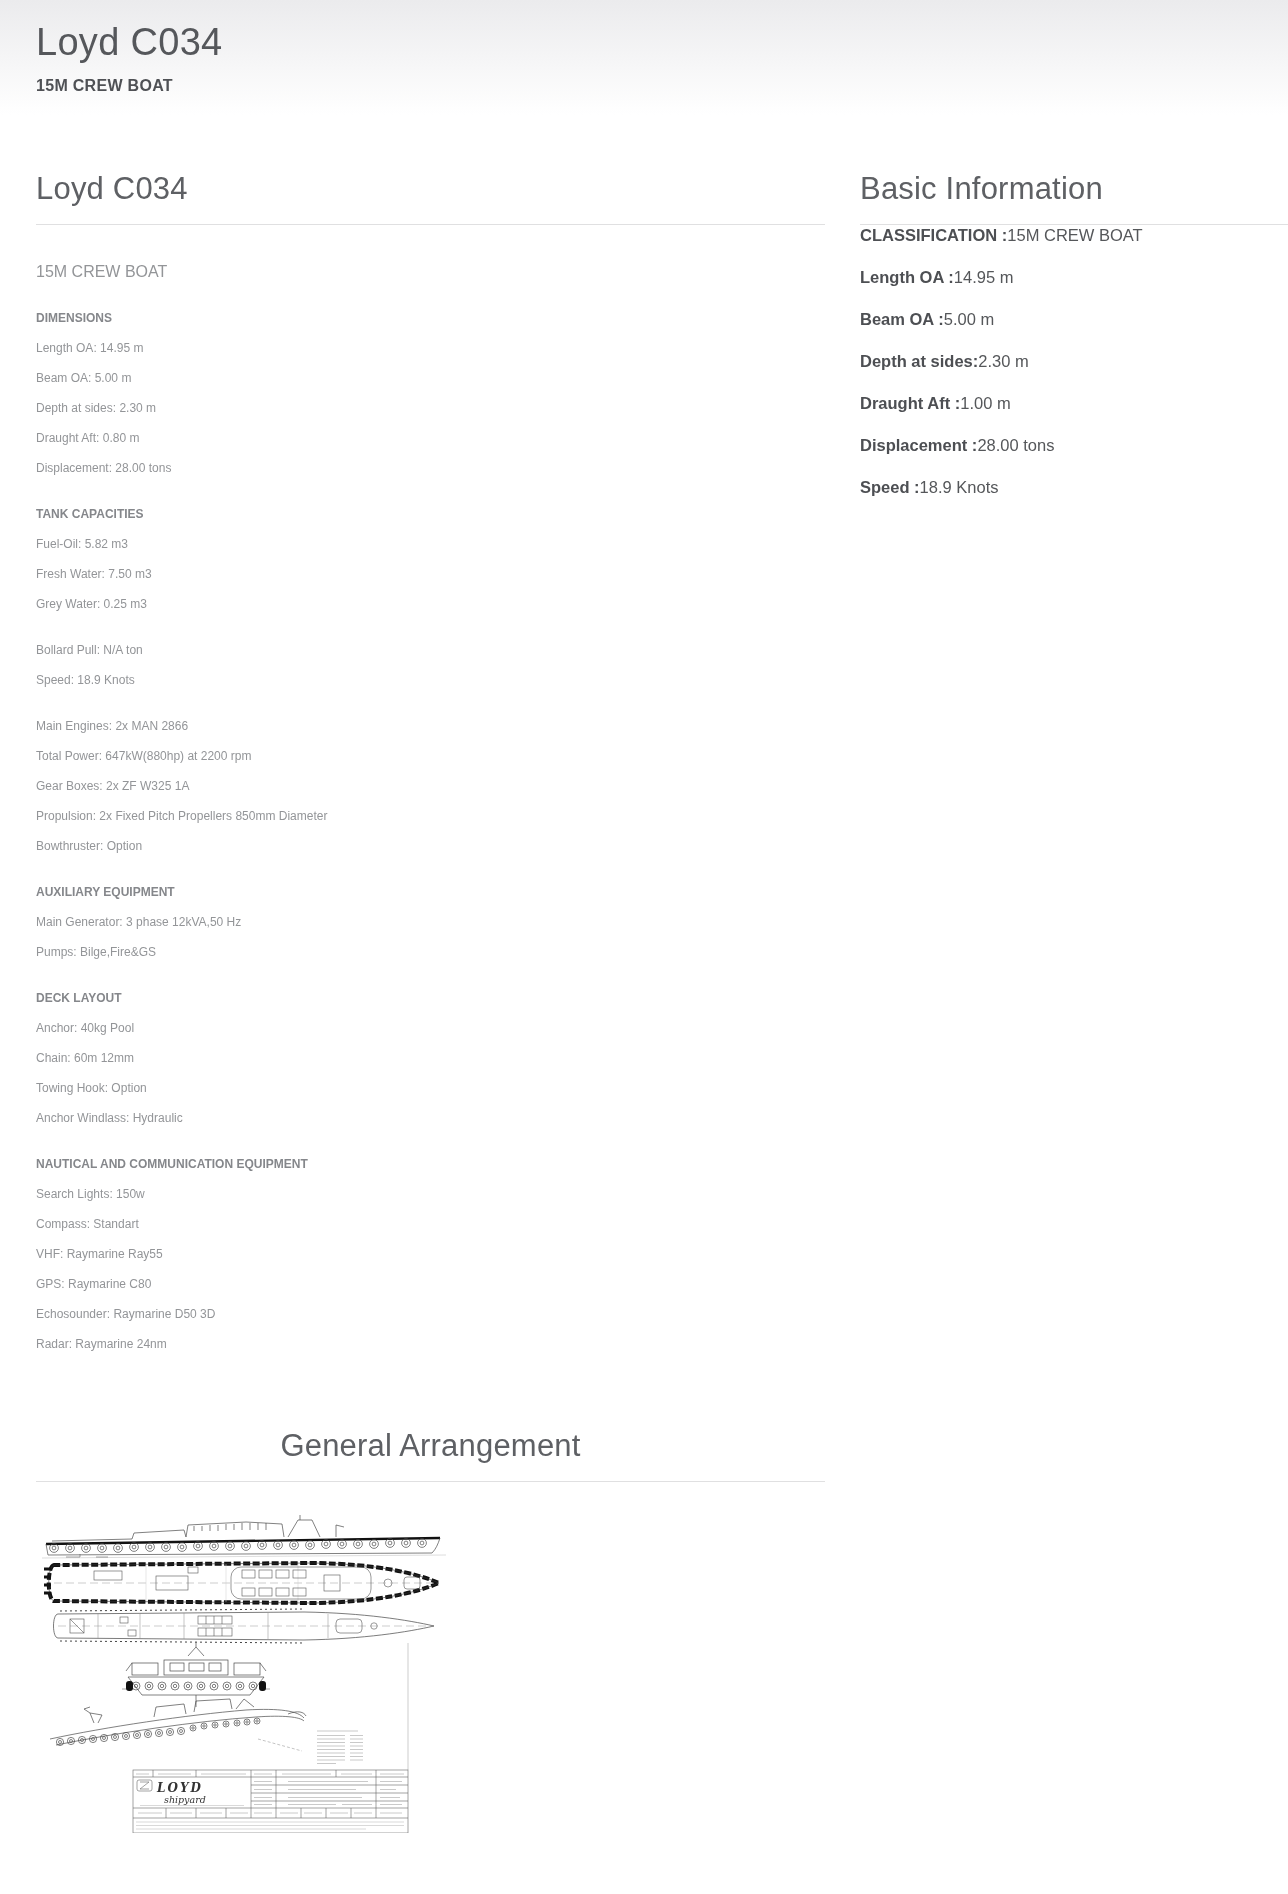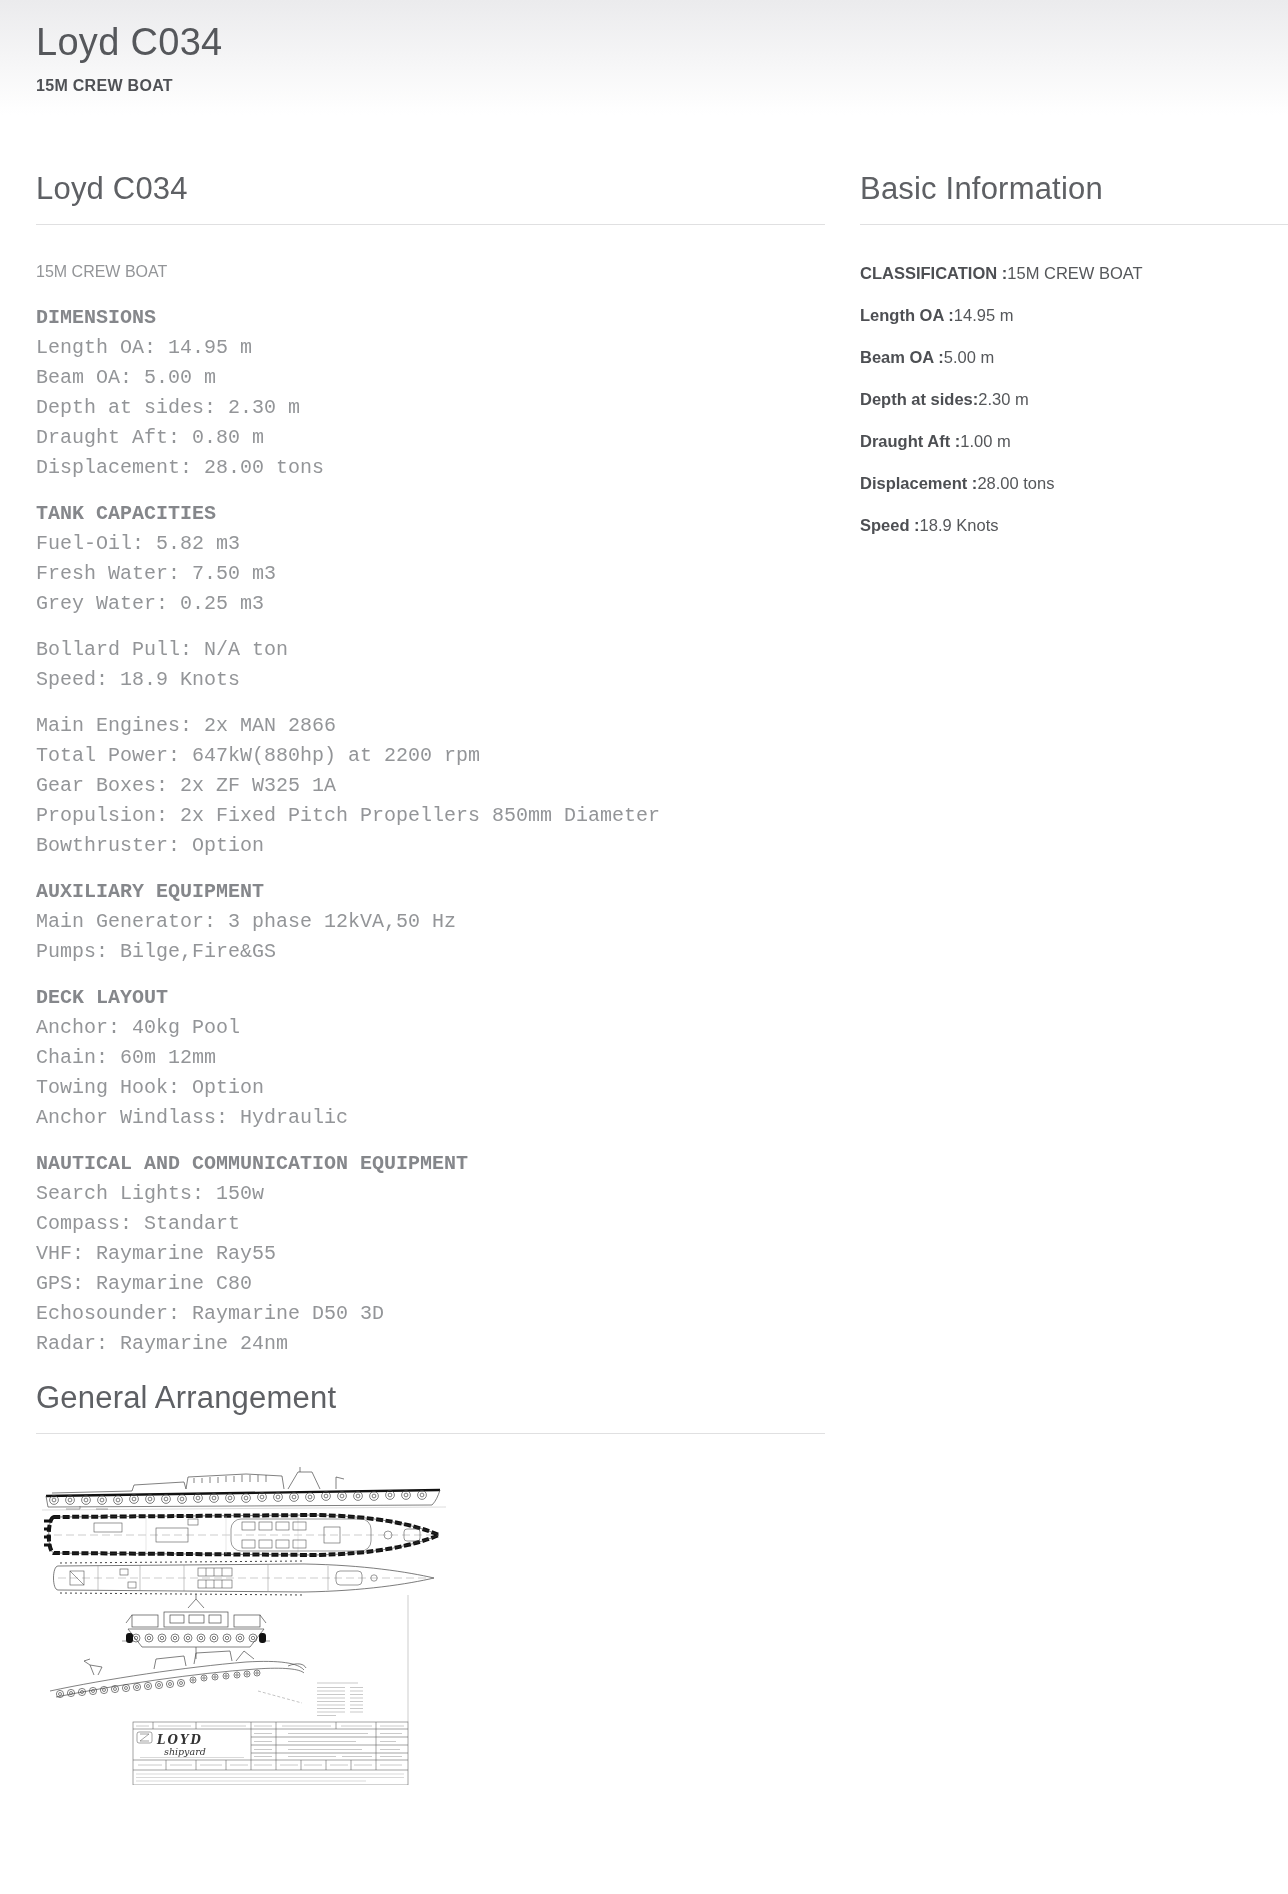--- a/index.html
+++ b/index.html
@@ -20,26 +20,26 @@
   .page-subtitle {
     margin-top:13px; font-size:16px; font-weight:700; color:#4f5155; letter-spacing:0.3px;
   }
   .content { display:flex; padding-left:36px; }
   .col-main { width:789px; flex:none; }
   .col-side { flex:1; margin-left:35px; min-width:0; }
   .section-title {
     margin:55px 0 0; font-size:31px; font-weight:300; color:#5e6064;
     letter-spacing:0.2px; line-height:37px;
   }
-  .ga-title { margin-top:20px; }
+  .ga-title { margin-top:68px;text-align:center; }
   .rule { border:none; border-top:1px solid #e0e0e1; margin:17px 0 0; height:0; }
   .boat-subtitle { margin:32px 0 0; font-size:16px; line-height:30px; color:#939598; }
-  .spec-section { margin-top:16px; font-size:20px; line-height:30px; color:#939598;font-family:Liberation Mono, monospace; }
+  .spec-section { margin-top:16px; font-size:12px; line-height:30px; color:#939598; }
   .spec-heading { font-weight:700; color:#85878b; }
-  .info-list { margin-top:38px; }
+  .info-list { }
   .info-item { margin-bottom:21px; font-size:16.5px; line-height:21px; }
   .info-label { font-weight:700; color:#4d4f53; }
   .info-value { color:#55575a; }
   .drawing-wrap { margin-top:31px; width:412px; }
   svg text { font-family:"DejaVu Serif", serif; }
 </style>
 </head>
 <body>
 
 <div class="page-header">

